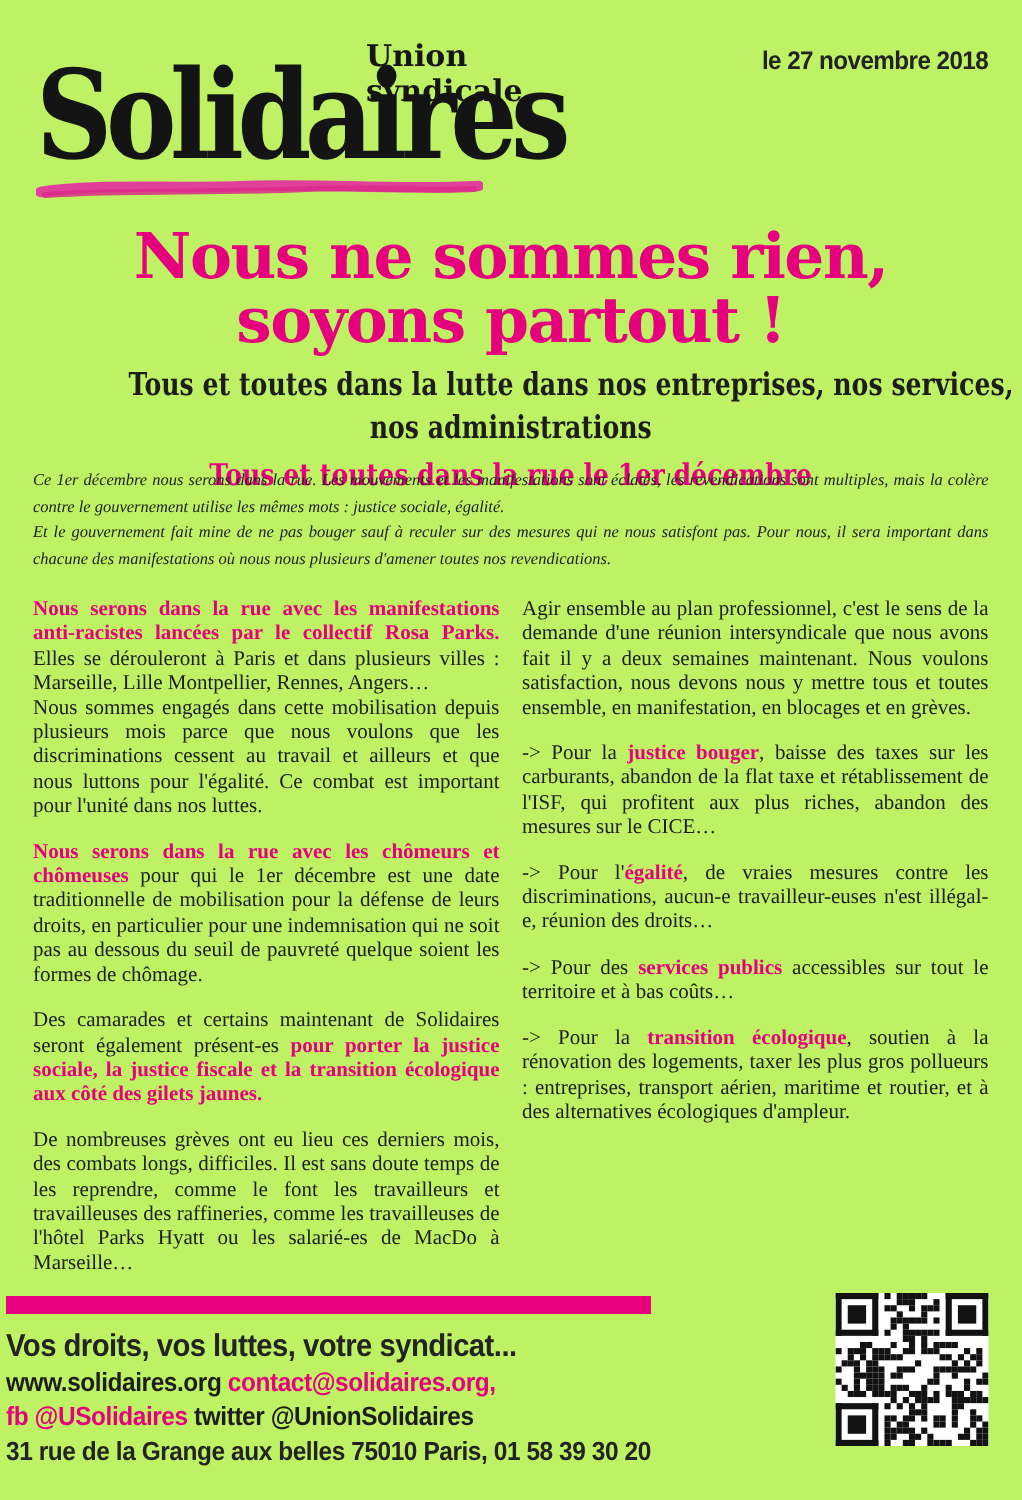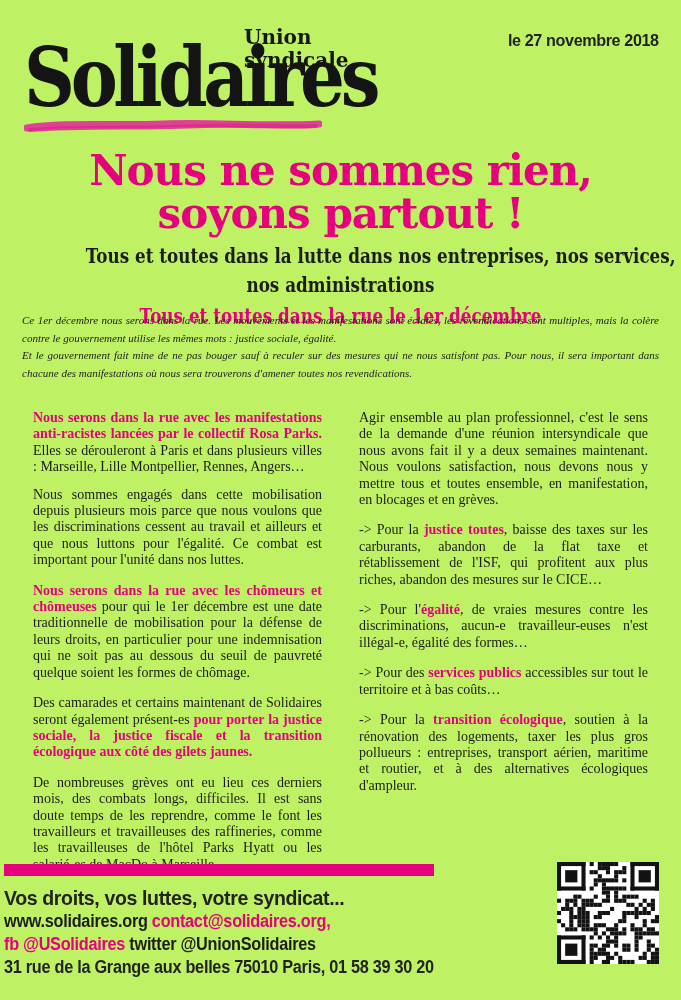--- a/index.html
+++ b/index.html
@@ -60,21 +60,21 @@
     position:absolute;top:312px;left:22px;right:22px;
     font-style:italic;font-size:11px;line-height:17.6px;
     text-align:justify;color:#222;
   }
   .intro p{margin:0;}
 
   
   .cols{position:absolute;top:399px;left:22px;right:22px;display:flex;justify-content:space-between;}
   .col{width:311px;font-size:14px;line-height:16.4px;text-align:justify;}
   .col .block{margin-bottom:14px;}
-  .col p{margin:11px;}
+  .col p{margin:0;}
   .seg{white-space:pre-wrap;}
   .seg.accent{color:var(--pink);font-weight:bold;}
   .seg.dark{color:var(--ink);}
 
   
   .footer{
     position:absolute;top:864px;left:4px;right:22px;
     font-family:"Liberation Sans", sans-serif;font-weight:bold;color:#232323;
   }
   .footer-bar{width:430px;height:12px;background:var(--pink);}
@@ -107,21 +107,21 @@
 
   <div class="headline-block">
     <h1 class="headline">Nous ne sommes rien,<br>soyons partout !</h1>
     <div class="subhead">Tous et toutes dans la lutte dans nos entreprises, nos services,<br>nos administrations</div>
     <div class="callout">Tous et toutes dans la rue le 1er décembre</div>
   </div>
 
   <div class="intro">
       <div class="block">
         <p><span class="seg plain">Ce 1er décembre nous serons dans la rue. Les mouvements et les manifestations sont éclatés, les revendications sont multiples, mais la colère contre le gouvernement utilise les mêmes mots : justice sociale, égalité.</span></p>
-        <p><span class="seg plain">Et le gouvernement fait mine de ne pas bouger sauf à reculer sur des mesures qui ne nous satisfont pas. Pour nous, il sera important dans chacune des manifestations où nous sera trouverons d'amener toutes nos revendications.</span></p>
+        <p><span class="seg plain">Et le gouvernement fait mine de ne pas bouger sauf à reculer sur des mesures qui ne nous satisfont pas. Pour nous, il sera important dans chacune des manifestations où nous nous plusieurs d'amener toutes nos revendications.</span></p>
       </div>
     </div>
 
   <div class="cols">
     <div class="col">
         <div class="block">
           <p><span class="seg accent">Nous serons dans la rue avec les manifestations anti-racistes lancées par le collectif Rosa Parks.</span><span class="seg plain"> Elles se dérouleront à Paris et dans plusieurs villes : Marseille, Lille Montpellier, Rennes, Angers…</span></p>
           <p><span class="seg plain">Nous sommes engagés dans cette mobilisation depuis plusieurs mois parce que nous voulons que les discriminations cessent au travail et ailleurs et que nous luttons pour l'égalité. Ce combat est important pour l'unité dans nos luttes.</span></p>
         </div>
         <div class="block">
@@ -132,24 +132,24 @@
         </div>
         <div class="block">
           <p><span class="seg plain">De nombreuses grèves ont eu lieu ces derniers mois, des combats longs, difficiles. Il est sans doute temps de les reprendre, comme le font les travailleurs et travailleuses des raffineries, comme les travailleuses de l'hôtel Parks Hyatt ou les salarié-es de MacDo à Marseille…</span></p>
         </div>
       </div>
     <div class="col">
         <div class="block">
           <p><span class="seg plain">Agir ensemble au plan professionnel, c'est le sens de la demande d'une réunion intersyndicale que nous avons fait il y a deux semaines maintenant. Nous voulons satisfaction, nous devons nous y mettre tous et toutes ensemble, en manifestation, en blocages et en grèves.</span></p>
         </div>
         <div class="block">
-          <p><span class="seg plain">-&gt; Pour la </span><span class="seg accent">justice toutes</span><span class="seg plain">, baisse des taxes sur les carburants, abandon de la flat taxe et rétablissement de l'ISF, qui profitent aux plus riches, abandon des mesures sur le CICE…</span></p>
-        </div>
-        <div class="block">
-          <p><span class="seg plain">-&gt; Pour l'</span><span class="seg accent">égalité</span><span class="seg plain">, de vraies mesures contre les discriminations, aucun-e travailleur-euses n'est illégal-e, égalité des formes…</span></p>
+          <p><span class="seg plain">-&gt; Pour la </span><span class="seg accent">justice bouger</span><span class="seg plain">, baisse des taxes sur les carburants, abandon de la flat taxe et rétablissement de l'ISF, qui profitent aux plus riches, abandon des mesures sur le CICE…</span></p>
+        </div>
+        <div class="block">
+          <p><span class="seg plain">-&gt; Pour l'</span><span class="seg accent">égalité</span><span class="seg plain">, de vraies mesures contre les discriminations, aucun-e travailleur-euses n'est illégal-e, réunion des droits…</span></p>
         </div>
         <div class="block">
           <p><span class="seg plain">-&gt; Pour des </span><span class="seg accent">services publics</span><span class="seg plain"> accessibles sur tout le territoire et à bas coûts…</span></p>
         </div>
         <div class="block">
           <p><span class="seg plain">-&gt; Pour la </span><span class="seg accent">transition écologique</span><span class="seg plain">, soutien à la rénovation des logements, taxer les plus gros pollueurs : entreprises, transport aérien, maritime et routier, et à des alternatives écologiques d'ampleur.</span></p>
         </div>
       </div>
   </div>
 

